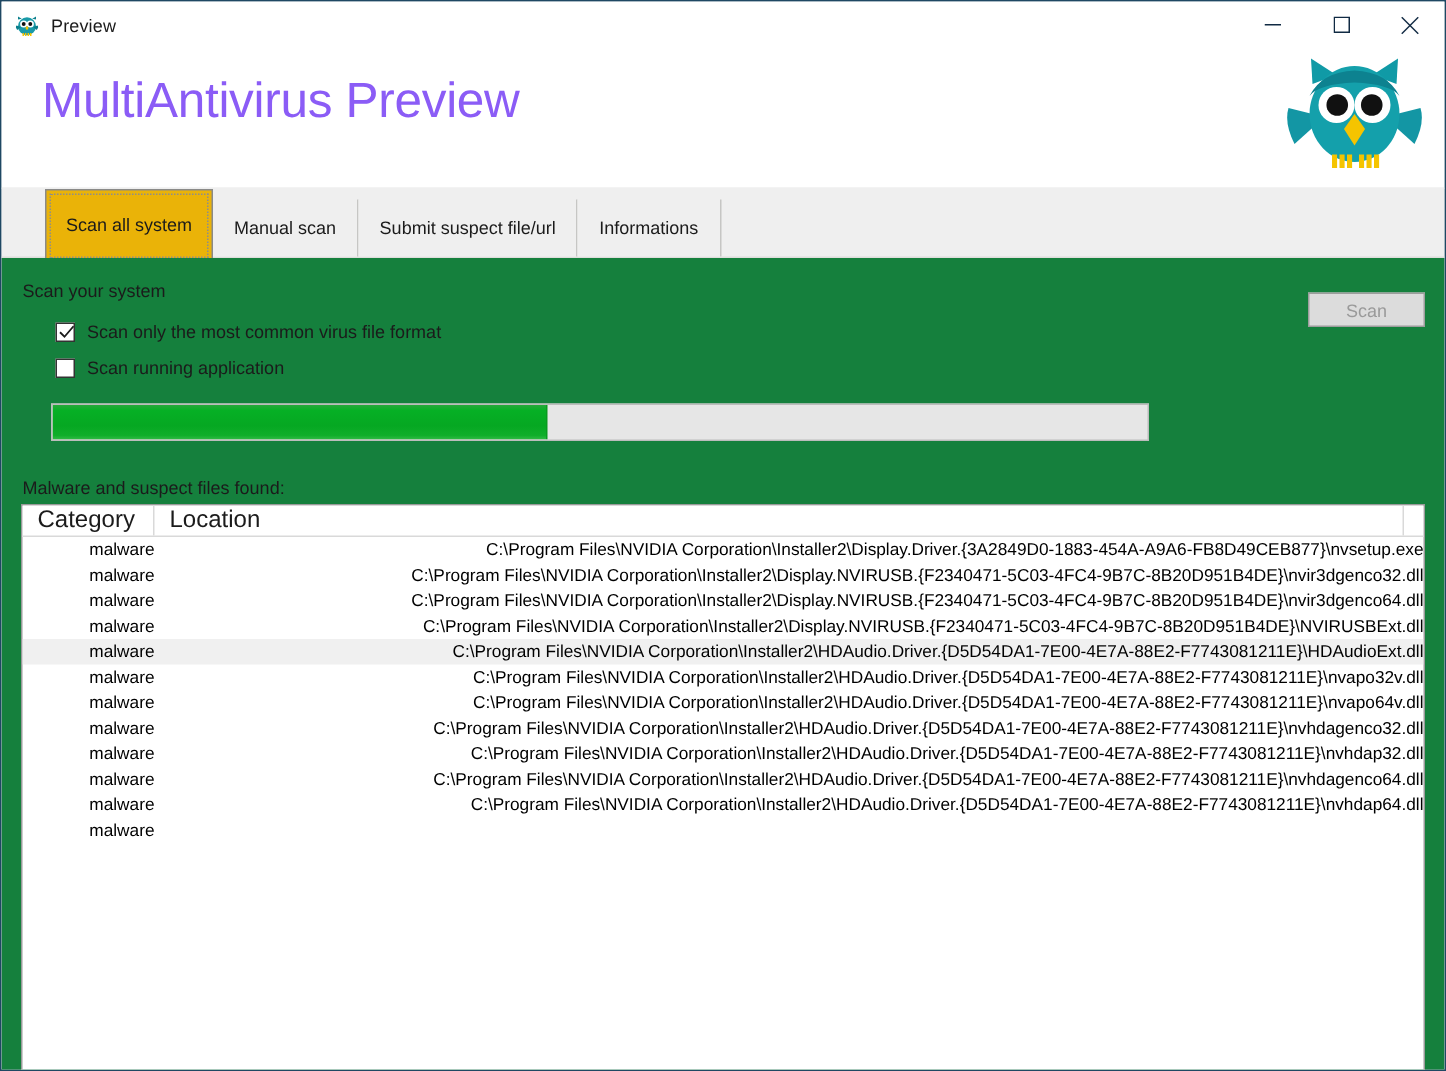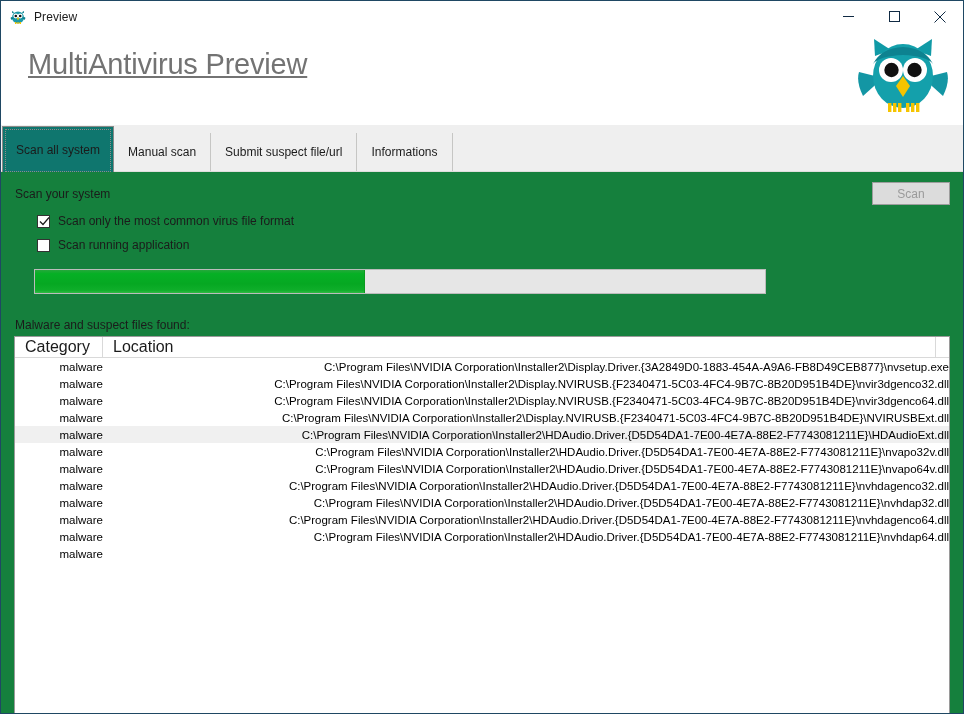--- a/index.html
+++ b/index.html
@@ -60,24 +60,23 @@
   
   .brand {
     position: relative;
     height: 93px;
     background: #ffffff;
   }
   .brand-title {
     position: absolute;
     left: 27px;
     top: 16px;
-    font-size: 29px;
-    color: #737373;
+    font-size: 33px;
+    color: #8b5cf6;
     letter-spacing: -0.2px;
-    text-decoration: underline;
   }
   .brand-logo {
     position: absolute;
     right: 14px;
     top: 2px;
     width: 92px;
     height: 80px;
   }
 
   
@@ -105,25 +104,26 @@
     align-items: center;
     font-size: 12px;
     color: #1b1b1b;
     background: #efefef;
     border-right: 1px solid #c6c6c4;
     box-sizing: border-box;
   }
   .tab:first-child { border-left: 1px solid #c6c6c4; }
   .tab.active {
     height: 46px;
-    background: #0f766e;
+    background: #eab308;
     border: 1px solid #8a8a88;
     border-bottom: none;
     margin-bottom: -1px;
     padding: 0 13px;
+    margin-left: 28px;
   }
   .tab.active .tab-focus {
     position: absolute;
     left: 2px; right: 2px; top: 2px; bottom: 0px;
     border: 1px dotted #8d8d8b;
     pointer-events: none;
   }
 
   
   .content {
@@ -150,21 +150,21 @@
     color: #1b1b1b;
     display: flex;
     align-items: center;
     justify-content: center;
     font-family: "Liberation Sans", sans-serif;
   }
   .btn.disabled { color: #9a9a9a; }
   .btn-scan {
     position: absolute;
     right: 13px;
-    top: 10px;
+    top: 23px;
     width: 78px;
     height: 23px;
   }
   .btn-watch {
     position: absolute;
     right: 33px;
     top: 98px;
     width: 156px;
     height: 24px;
     background: #e4e4e4;

